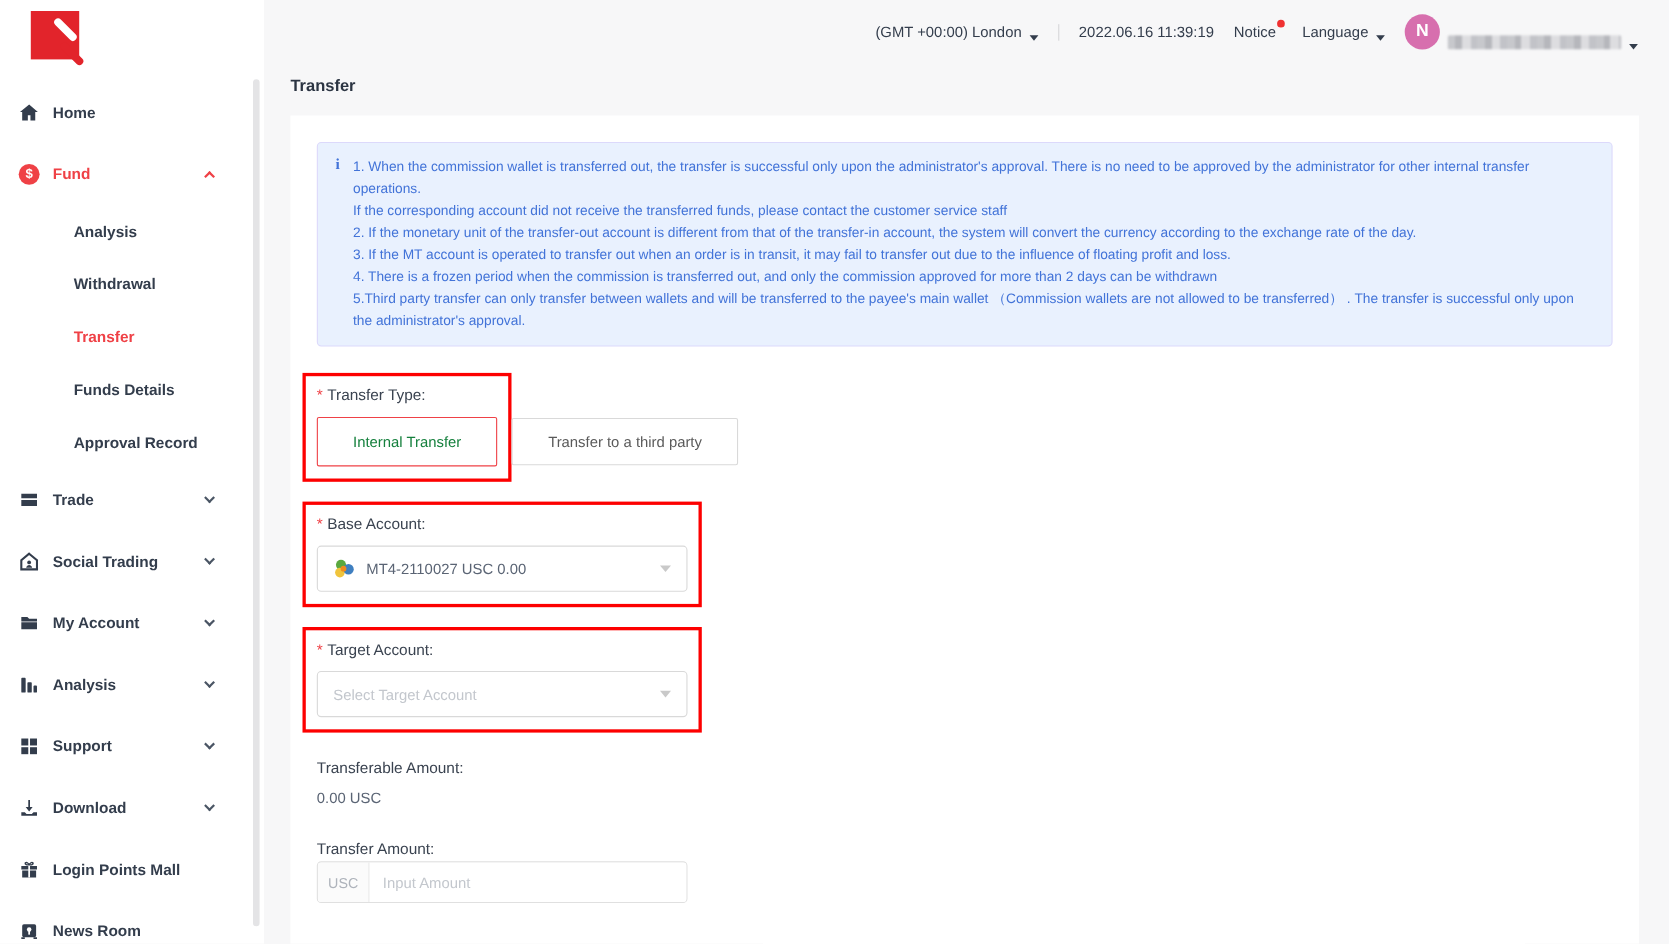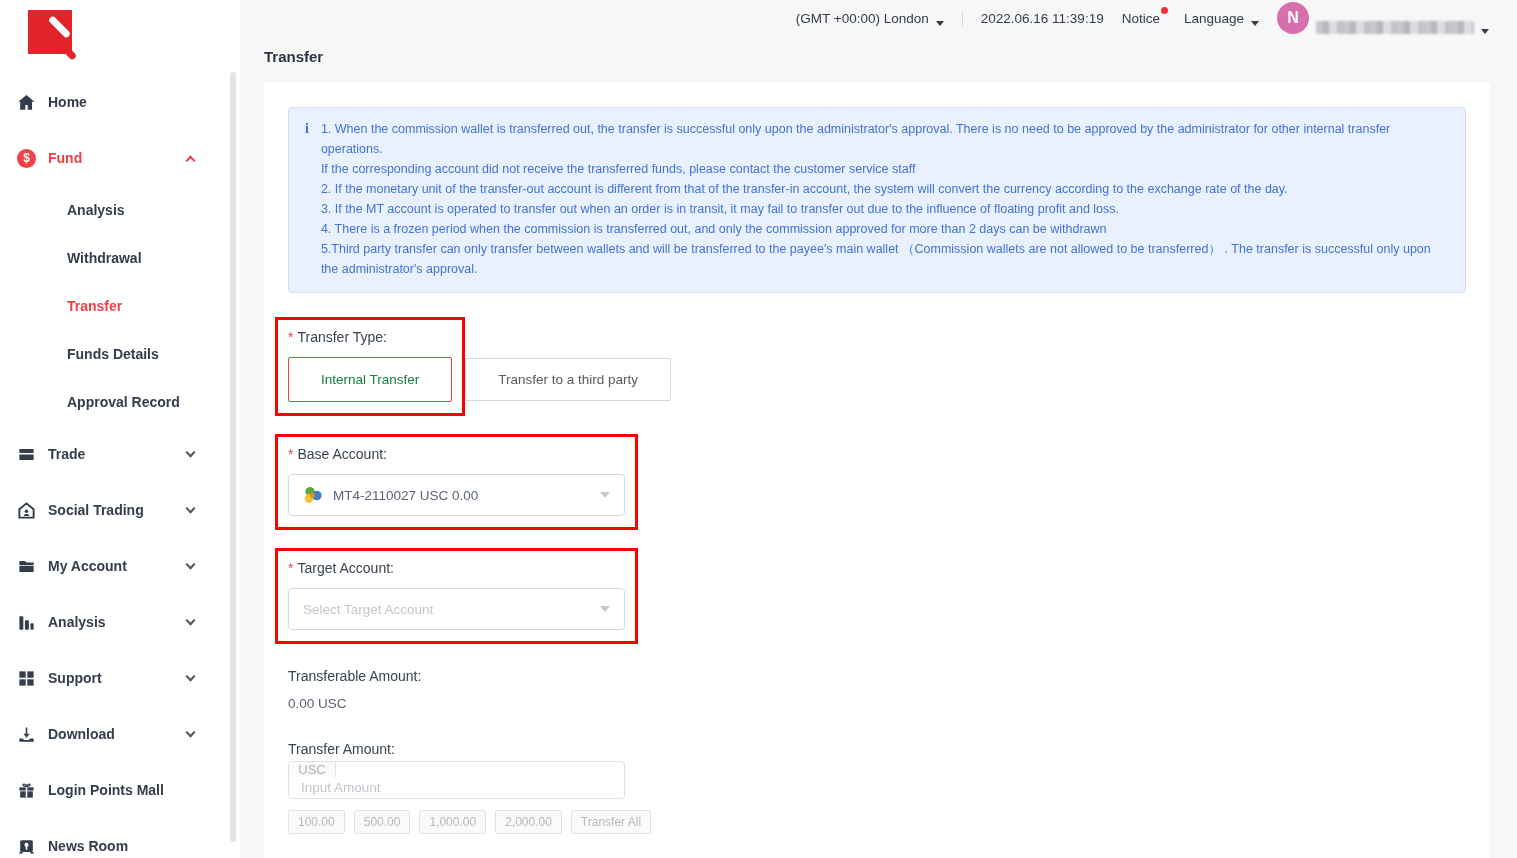--- a/index.html
+++ b/index.html
@@ -78,21 +78,21 @@
             border-left:5px solid transparent; border-right:5px solid transparent;
             border-top:6px solid #c9c9c9; }
   .sel-text { font-size:13.5px; color:#5a6474; }
   .sel-placeholder { font-size:13.5px; color:#c3c7cd; }
   .mt4-ico { margin-right:10px; display:inline-flex; }
 
   .plain-label { font-size:14px; color:#3a4350; margin:6px 0 12px 0; }
   .plain-value { font-size:13.5px; color:#5a6474; margin-bottom:30px; }
 
   .amount-group { width:337px; height:38px; border:1px solid #e0e0e0; border-radius:4px;
-                  display:flex; overflow:hidden; margin-bottom:11px;flex-direction:column; }
+                  display:flex; overflow:hidden; margin-bottom:11px; }
   .amount-prefix { width:47px; background:#fbfbfb; border-right:1px solid #e5e5e5; color:#aeb3bb;
                    font-size:13px; display:flex; align-items:center; justify-content:center; }
   .amount-input { flex:1; border:none; outline:none; padding:0 12px; font-size:13.5px;
                   font-family:inherit; color:#333; background:#fff; }
   .amount-input::placeholder { color:#c3c7cd; }
   .quick-row { display:flex; gap:9px; }
   .quick-btn { height:24px; padding:0 9px; background:#fafafa; border:1px solid #e2e2e2;
                border-radius:2px; font-size:12px; color:#b5b8bd; cursor:pointer; font-family:inherit; }
 </style>
 </head>
@@ -328,24 +328,17 @@
         <div class="plain-label">Transferable Amount:</div>
         <div class="plain-value">0.00 USC</div>
       </div>
 
       <div>
         <div class="plain-label" style="margin-bottom:4px;">Transfer Amount:</div>
         <div class="amount-group">
           <div class="amount-prefix">USC</div>
           <input class="amount-input" type="text" placeholder="Input Amount" style="">
         </div>
-        <div class="quick-row">
-          <button class="quick-btn">100.00</button>
-          <button class="quick-btn">500.00</button>
-          <button class="quick-btn">1,000.00</button>
-          <button class="quick-btn">2,000.00</button>
-          <button class="quick-btn">Transfer All</button>
-        </div>
       </div>
 
     </div>
   </div>
 </div>
 
 </body></html>

